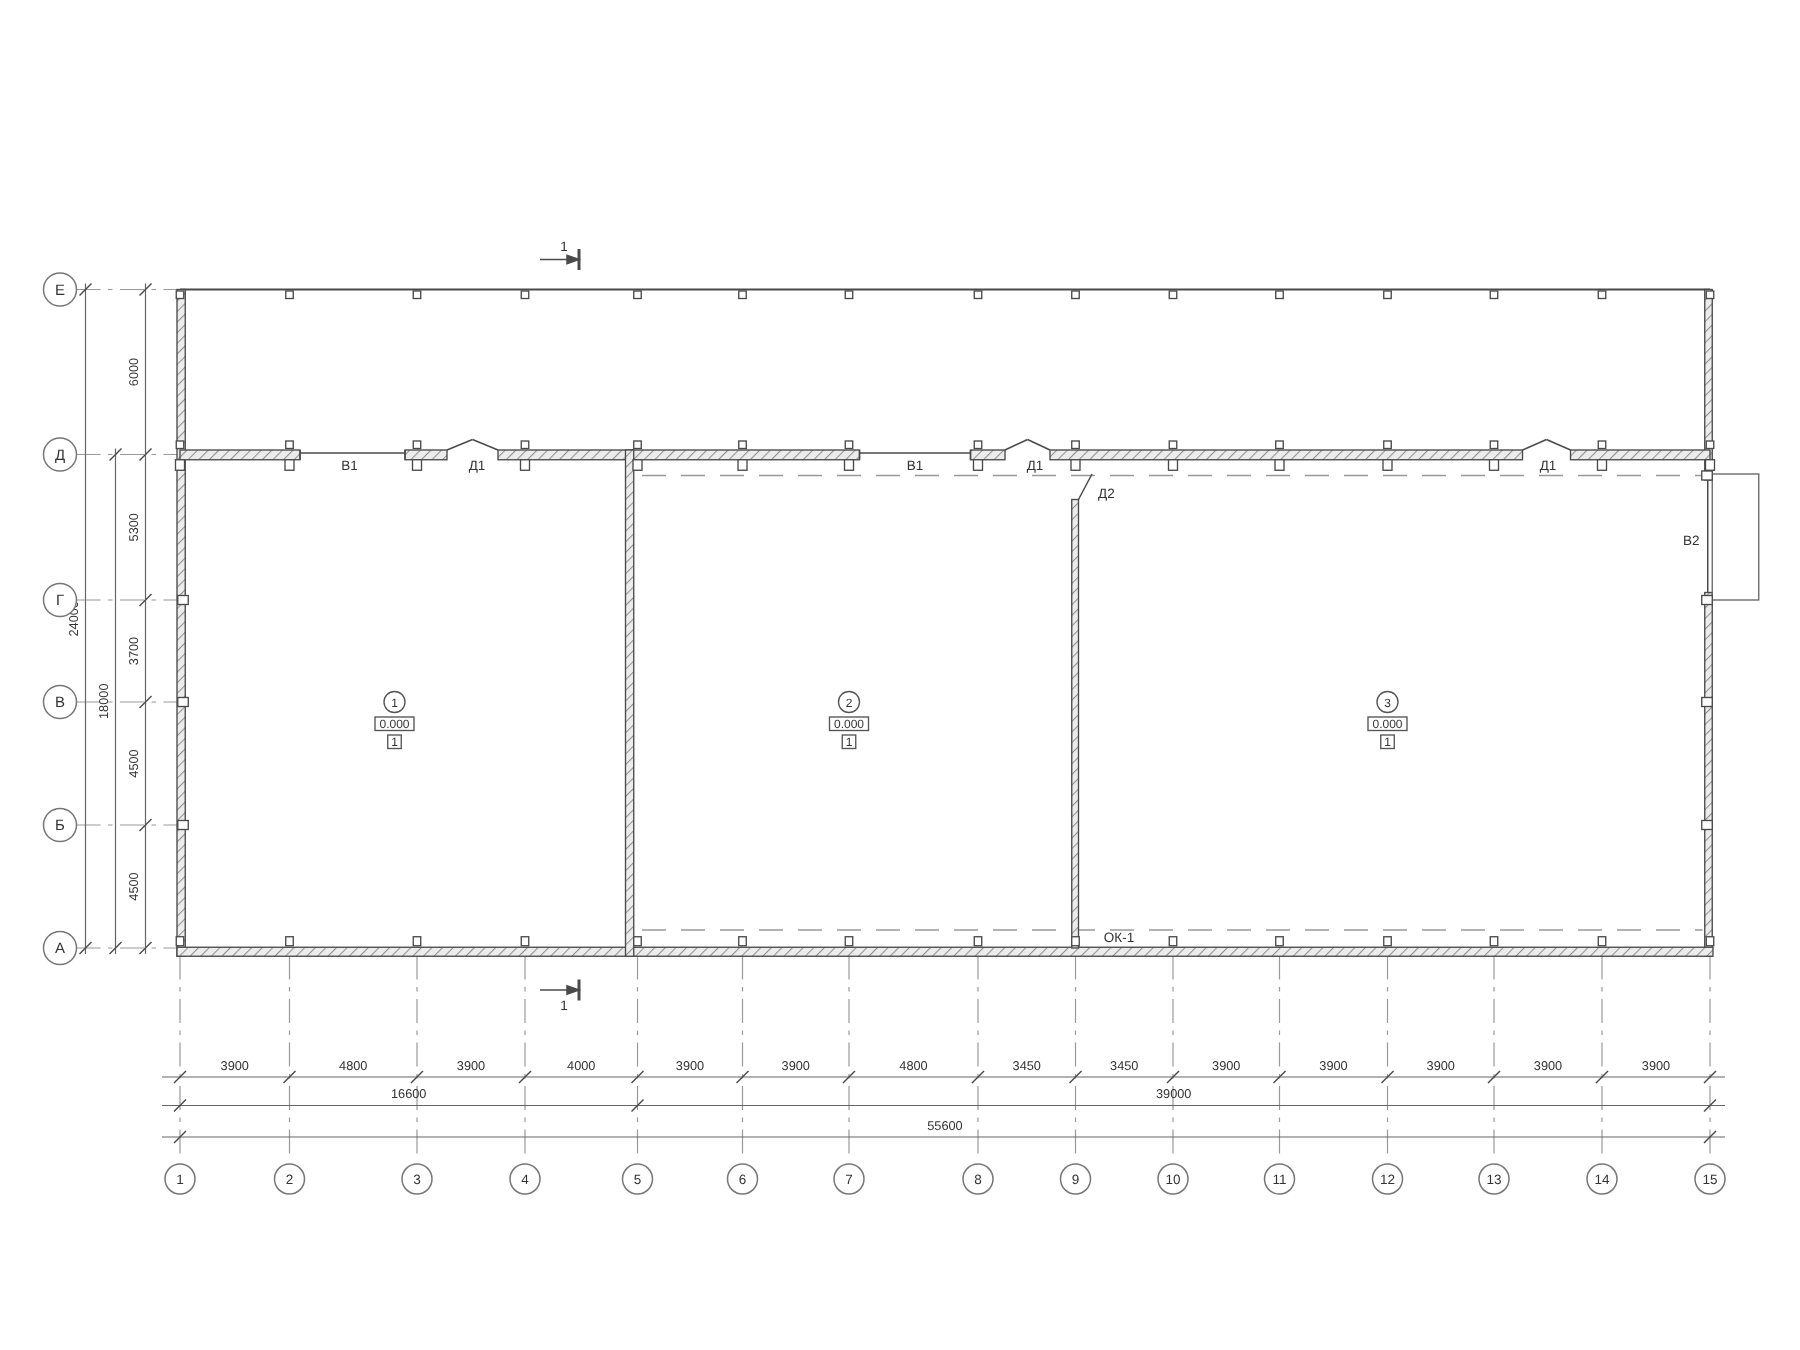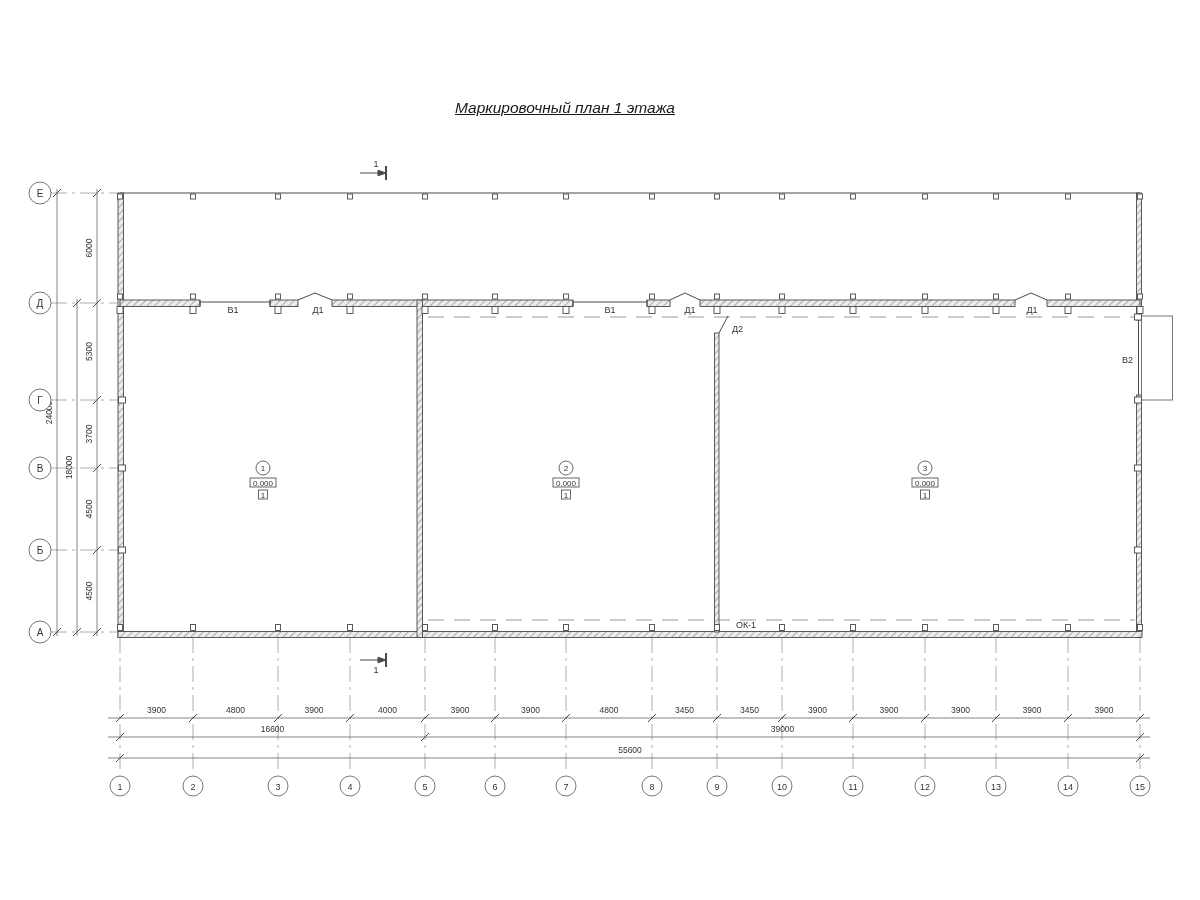--- a/index.html
+++ b/index.html
@@ -7,23 +7,20 @@
           font-family:"Liberation Sans", sans-serif;}
   .title{position:absolute;top:99px;left:0;width:1130px;text-align:center;
          font-style:italic;font-size:15.5px;color:#1a1a1a;}
   .title span{text-decoration:underline;}
   svg text{font-family:"Liberation Sans", sans-serif;}
 </style>
 </head>
 <body>
 
 <div class="canvas">
-  <div class="title">
-    <span>Маркировочный план 1 этажа</span>
-  </div>
   <svg id="plan-svg" width="1200" height="900" viewBox="0 0 1200 900">
       <defs>
         <pattern id="hatch" width="5" height="5" patternUnits="userSpaceOnUse" patternTransform="rotate(45)">
           <rect width="5" height="5" fill="#ececec"></rect>
           <line x1="0" y1="0" x2="0" y2="5" stroke="#8f8f8f" stroke-width="1.4"></line>
         </pattern>
       </defs>
       <g stroke="#999999" stroke-width="0.8" stroke-dasharray="16 5 3 5">
         <line x1="120" y1="637" x2="120" y2="774"></line>
         <line x1="193" y1="637" x2="193" y2="774"></line>

